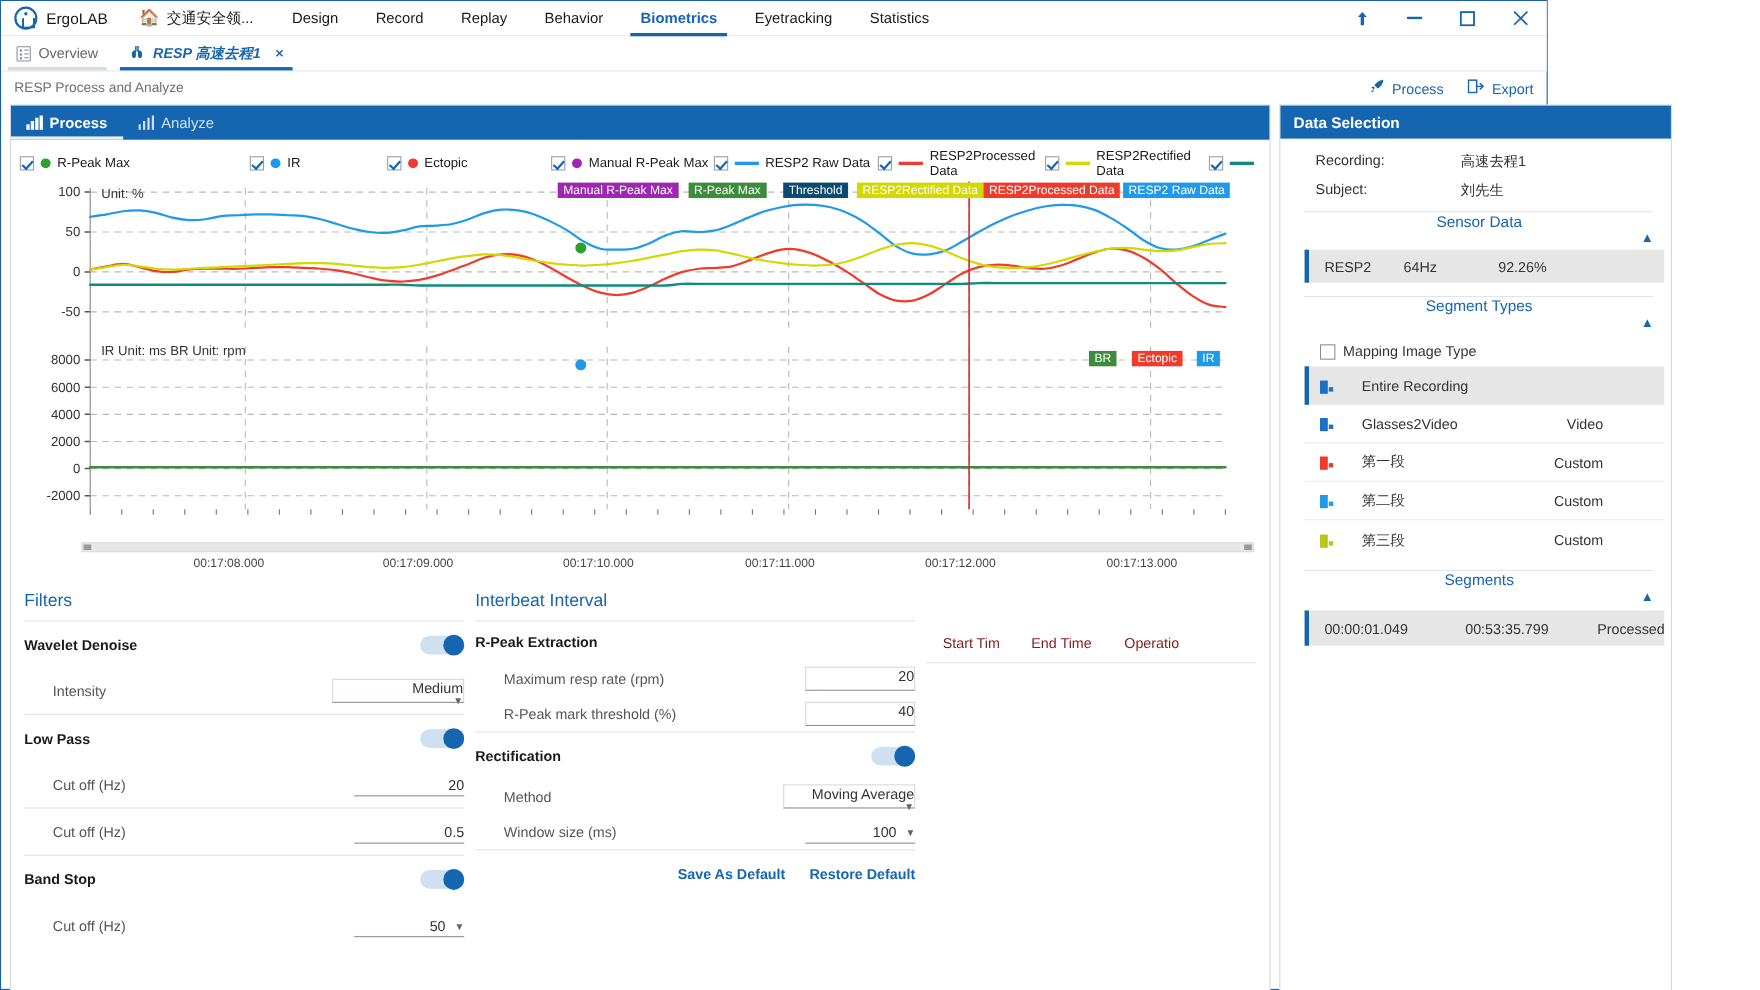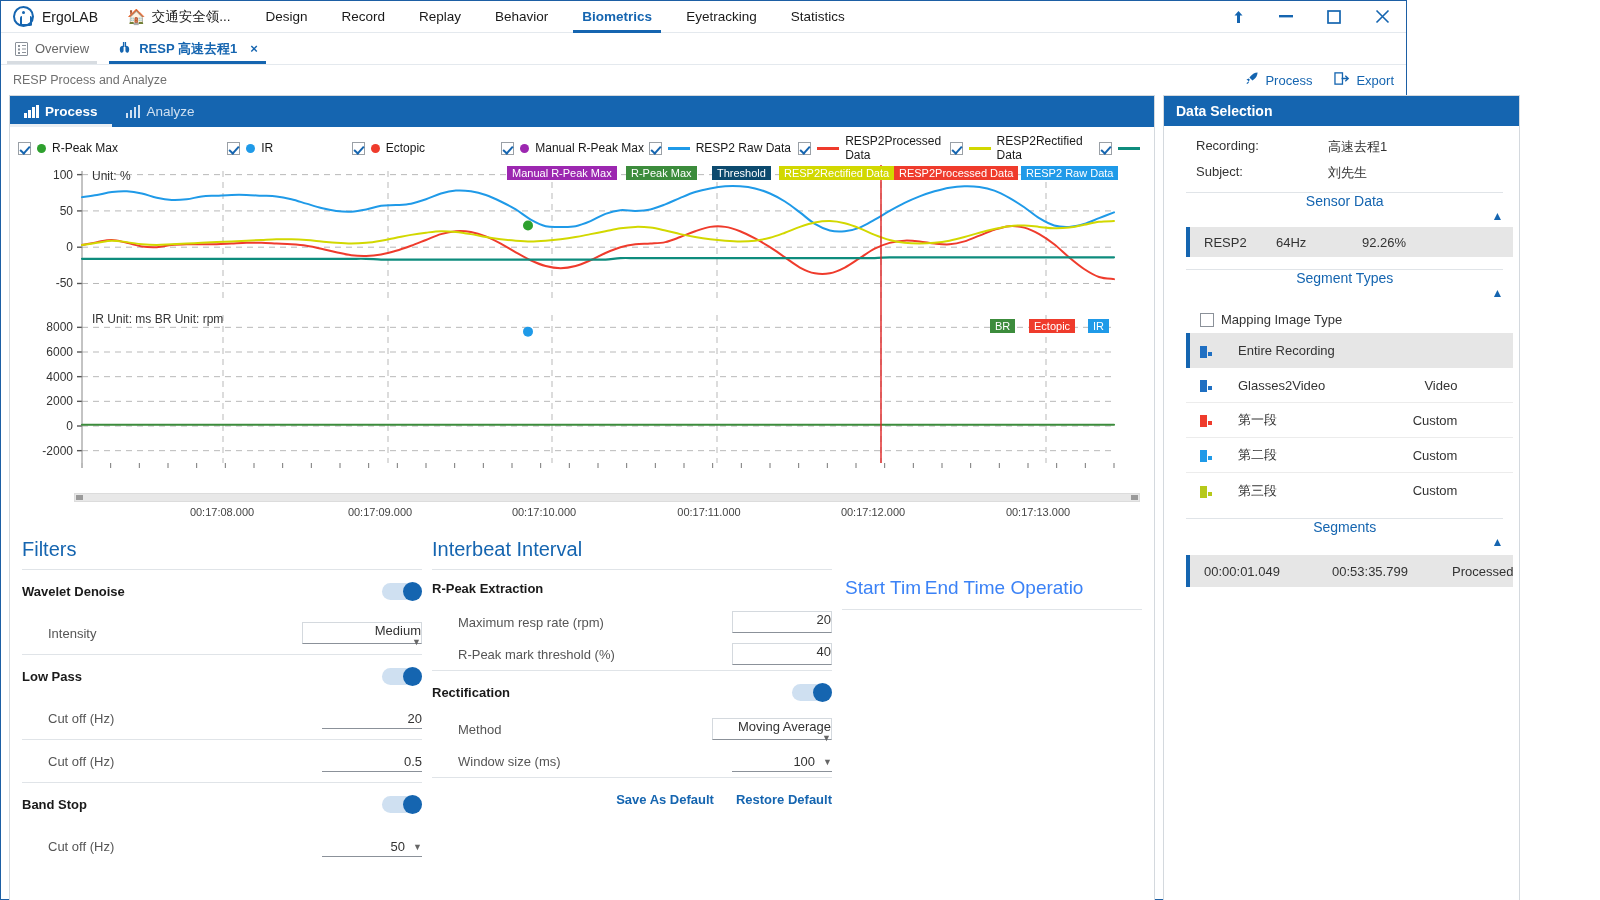--- a/index.html
+++ b/index.html
@@ -26,21 +26,21 @@
   .menu-item.active { color:#1565b0; font-weight:bold; }
   .menu-item.active:after { content:""; position:absolute; left:8px; right:8px; bottom:0; height:2.5px; background:#1565b0; }
   .winctl { margin-left:auto; display:flex; align-items:stretch; height:32px; }
   .winbtn { width:48px; display:flex; align-items:center; justify-content:center; color:#1565b0; font-size:14px; }
   .winbtn svg { display:block; }
 
   
   .tabstrip { height:32px; display:flex; align-items:flex-end; background:#fff; border-bottom:1px solid #e4e9ee; }
   .tab { height:31px; display:flex; align-items:center; gap:7px; padding:0 14px 0 14px; font-size:13px; color:#666; position:relative; }
   .tab .tab-underline { position:absolute; left:6px; right:6px; bottom:0; height:3px; background:#d7dce1; }
-  .tab.active { color:#1565b0; font-weight:bold; }
+  .tab.active { color:#1565b0; font-weight:bold;font-style:italic; }
   .tab.active .tab-underline { background:#1565b0; }
   .tab-close { color:#1565b0; font-size:13px; margin-left:6px; }
   .ov-icon { width:13px; height:14px; border:1.3px solid #8b9199; border-radius:1px; position:relative; }
   .ov-icon:before { content:""; position:absolute; left:2px; top:2px; width:2px; height:2px; background:#8b9199; box-shadow:0 3.5px 0 #8b9199, 0 7px 0 #8b9199; }
   .ov-icon:after { content:""; position:absolute; left:5.5px; top:2px; width:4.5px; height:1.4px; background:#8b9199; box-shadow:0 3.5px 0 #8b9199, 0 7px 0 #8b9199; }
 
   
   .subheader { height:30px; display:flex; align-items:center; padding:0 12px; }
   .subheader-title { color:#707070; font-size:12.5px; }
   .subheader-actions { margin-left:auto; display:flex; gap:22px; align-items:center; }
@@ -80,38 +80,38 @@
   .scrollbar:before { left:1px; } .scrollbar:after { right:1px; }
   .xaxis { display:flex; margin:4px 0 0 0; position:relative; height:18px; }
   .xtick { position:absolute; font-size:11px; color:#444; transform:translateX(-50%); }
 
   
   .panels { display:flex; padding:14px 12px 0 12px; gap:10px; flex:1; }
   .panel { }
   .panel-filters { width:400px; }
   .panel-ibi { width:400px; }
   .panel-table { flex:1; }
-  .panel-title { color:#1565b0; font-size:20px; padding-bottom:8px; }
+  .panel-title { color:#1565b0; font-size:16px; padding-bottom:8px; }
   .hr { height:1px; background:#e0e4e8; }
   .row { display:flex; align-items:center; height:42px; }
   .row-label { font-size:13px; color:#1a1a1a; }
   .row-label.bold { font-weight:bold; }
   .row-label.indent { padding-left:26px; color:#555; }
   .spacer { flex:1; }
   .toggle { width:40px; height:17px; border-radius:9px; background:#cfe0f1; position:relative; flex:none; }
   .toggle:after { content:""; position:absolute; right:0; top:-1px; width:19px; height:19px; border-radius:50%; background:#1565b0; }
   .field { width:100px; border-bottom:1px solid #8b9199; display:flex; align-items:flex-end; justify-content:flex-end; padding-bottom:2px; height:22px; font-size:13px; color:#333; }
   .field.wide { width:120px; }
   .field.left { justify-content:flex-start; }
   .caret { margin-left:8px; color:#666; font-size:9px; line-height:1; padding-bottom:2px; }
   .field-txt { }
   .linkrow { display:flex; justify-content:flex-end; gap:22px; padding-top:14px; }
   .link { color:#1565b0; font-size:13px; font-weight:bold; }
 
-  .tbl-head { display:flex; font-size:19px; color:#3b82f6; padding:6px 0 10px 0; }
+  .tbl-head { display:flex; font-size:13px; color:#7f1d1d; padding:6px 0 10px 0; }
   .tbl-head div { overflow:hidden; white-space:nowrap; }
 
   
   .rp-header { height:30px; background:#1565b0; color:#fff; display:flex; align-items:center; padding:0 12px; font-size:14px; font-weight:bold; }
   .rp-kv { display:flex; padding:6px 0 0 32px; font-size:13px; }
   .rp-kv .k { width:132px; color:#333; }
   .rp-kv .v { color:#333; }
   .rp-sec { display:flex; align-items:center; padding:0 16px 0 22px; height:34px;flex-direction:column; }
   .rp-sec-title { color:#1565b0; font-size:14px; }
   .chev { margin-left:auto; color:#1565b0; font-size:12px; }
@@ -399,21 +399,21 @@
         <div class="tag" style="left:1003px; top:3px; background:#1f9ae8;">RESP2 Raw Data</div>
 
         <div class="tag" style="left:972px; top:156px; background:#3c8c3c;">BR</div>
         <div class="tag" style="left:1011px; top:156px; background:#ef3b2c;">Ectopic</div>
         <div class="tag" style="left:1070px; top:156px; background:#1f9ae8;">IR</div>
       </div>
 
       <div class="scrollbar"></div>
 
       <div class="xaxis" style="margin-left:0;">
-        <span class="xtick" style="left:212px">00:17:08.000</span>
+        <span class="xtick" style="left:198px">00:17:08.000</span>
         <span class="xtick" style="left:370px">00:17:09.000</span>
         <span class="xtick" style="left:534px">00:17:10.000</span>
         <span class="xtick" style="left:699px">00:17:11.000</span>
         <span class="xtick" style="left:863px">00:17:12.000</span>
         <span class="xtick" style="left:1028px">00:17:13.000</span>
       </div>
 
       <div class="panels">
 
         <div class="panel panel-filters">

